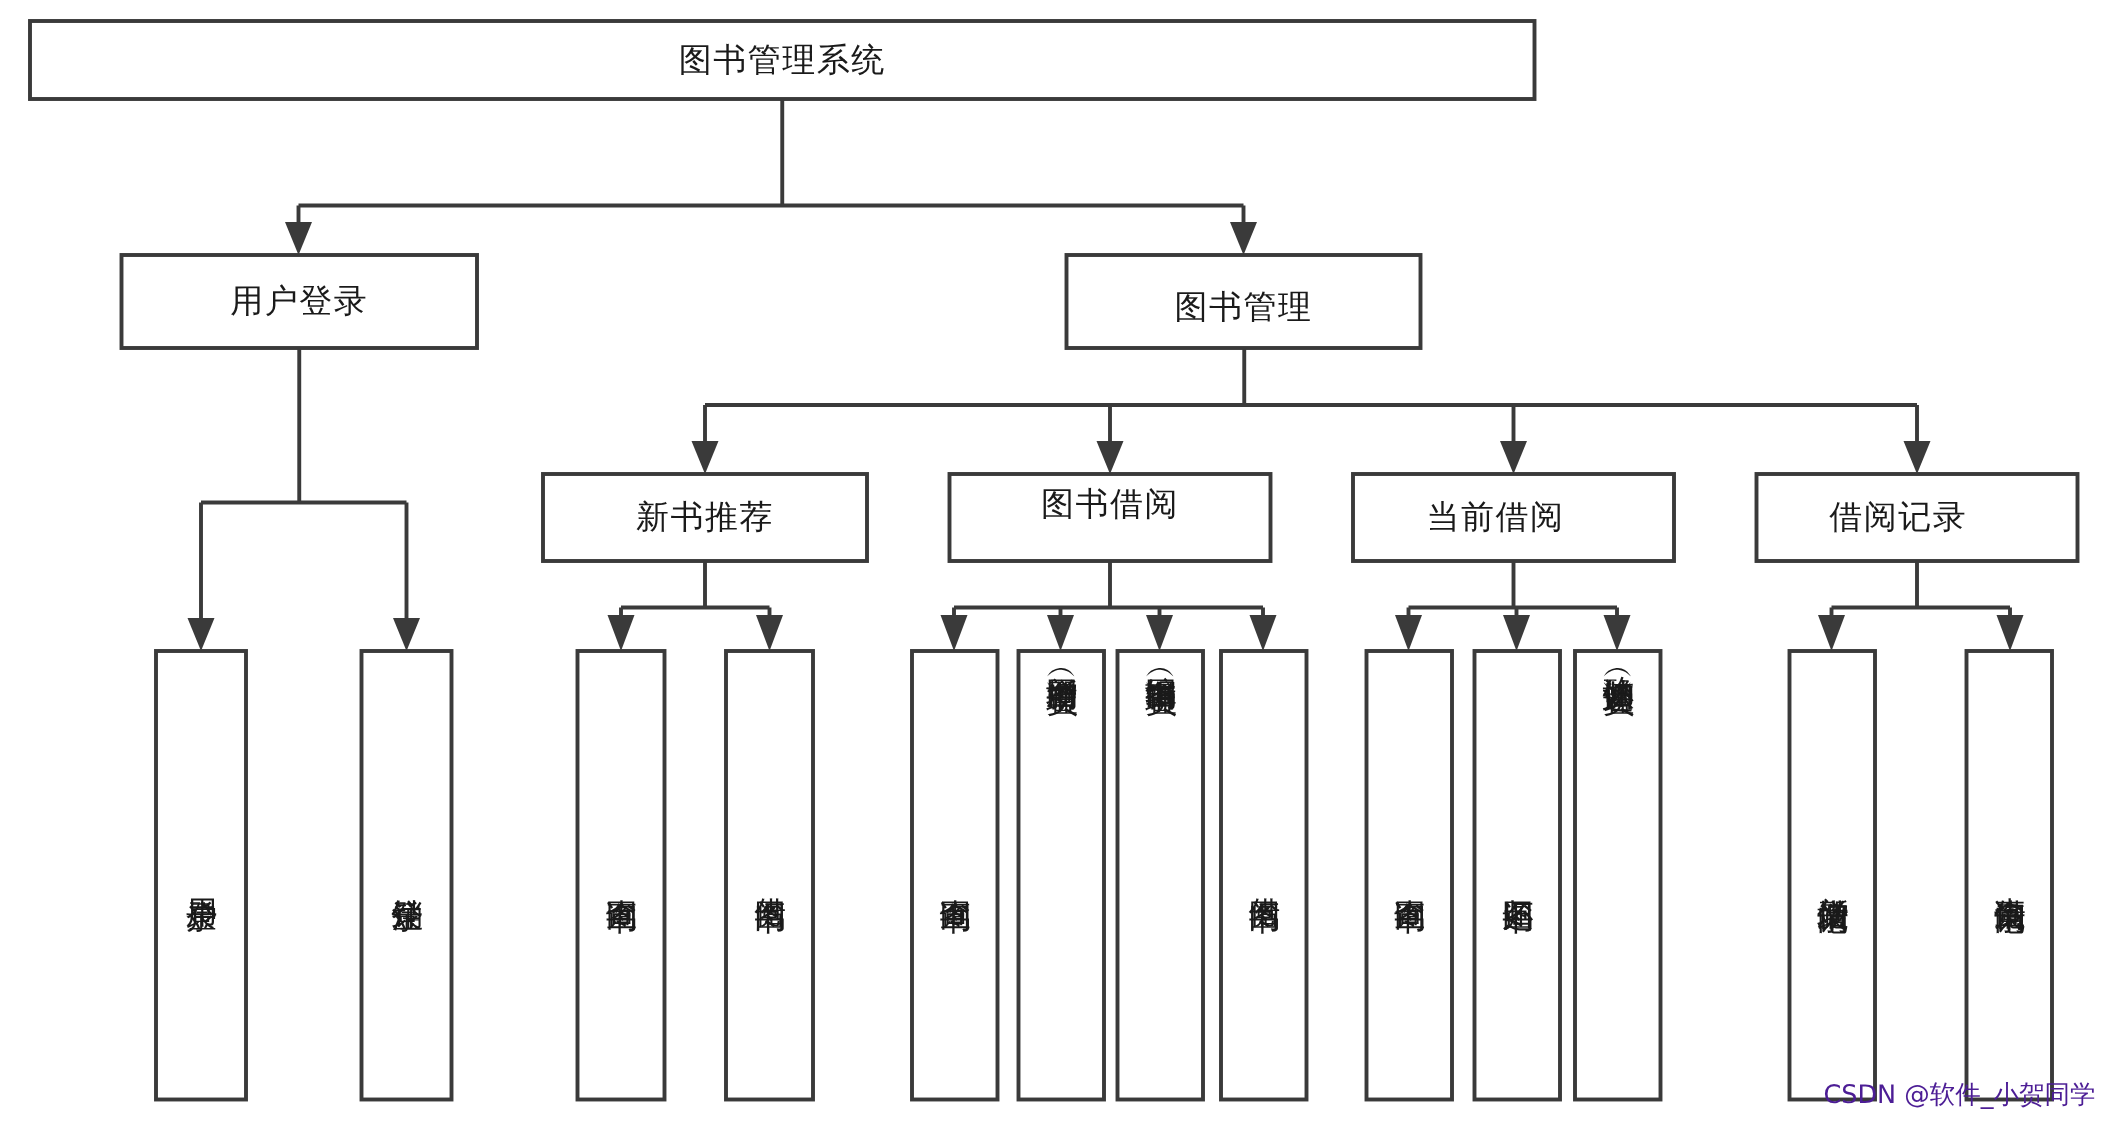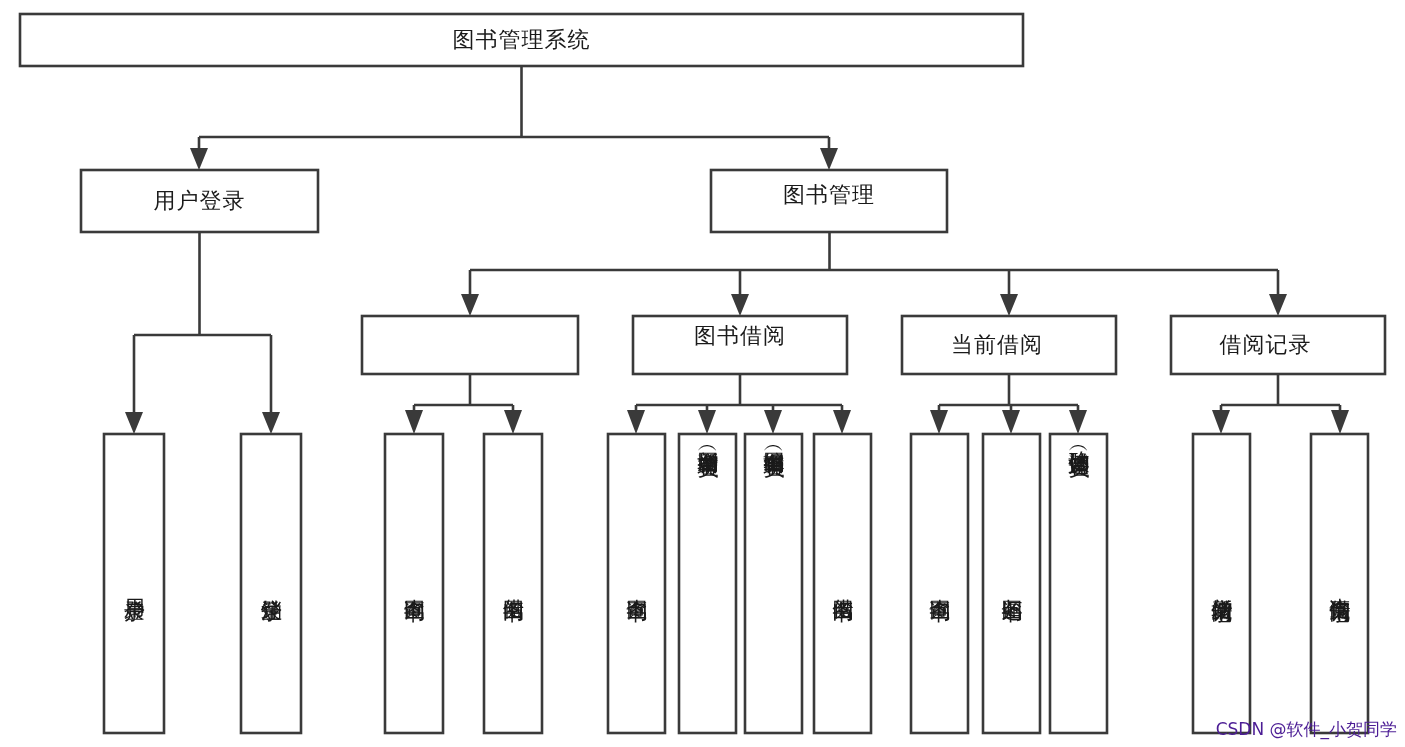--- a/index.html
+++ b/index.html
@@ -201,24 +201,27 @@
     <rect class="node-box" x="1311" y="434" width="57" height="299"></rect>
   </svg>
 
   <div class="hlabel-wrap" style="left:20px; top:14px; width:1003px; height:52px;">
     <span class="hlabel-text">图书管理系统</span>
   </div>
 
   <div class="hlabel-wrap" style="left:81px; top:170px; width:237px; height:62px;">
     <span class="hlabel-text">用户登录</span>
   </div>
-  <div class="hlabel-wrap" style="left:711px; top:164px; width:236px; height:62px;">
+  <div class="hlabel-wrap" style="left:711px; top:174px; width:236px; height:62px;">
     <span class="hlabel-text">图书管理</span>
   </div>
 
+  <div class="hlabel-wrap" style="left:362px; top:316px; width:216px; height:58px;">
+    <span class="hlabel-text">新书推荐</span>
+  </div>
   <div class="hlabel-wrap" style="left:633px; top:316px; width:214px; height:40px;">
     <span class="hlabel-text">图书借阅</span>
   </div>
   <div class="hlabel-wrap" style="left:902px; top:316px; width:190px; height:58px;">
     <span class="hlabel-text">当前借阅</span>
   </div>
   <div class="hlabel-wrap" style="left:1171px; top:316px; width:189px; height:58px;">
     <span class="hlabel-text">借阅记录</span>
   </div>
 

